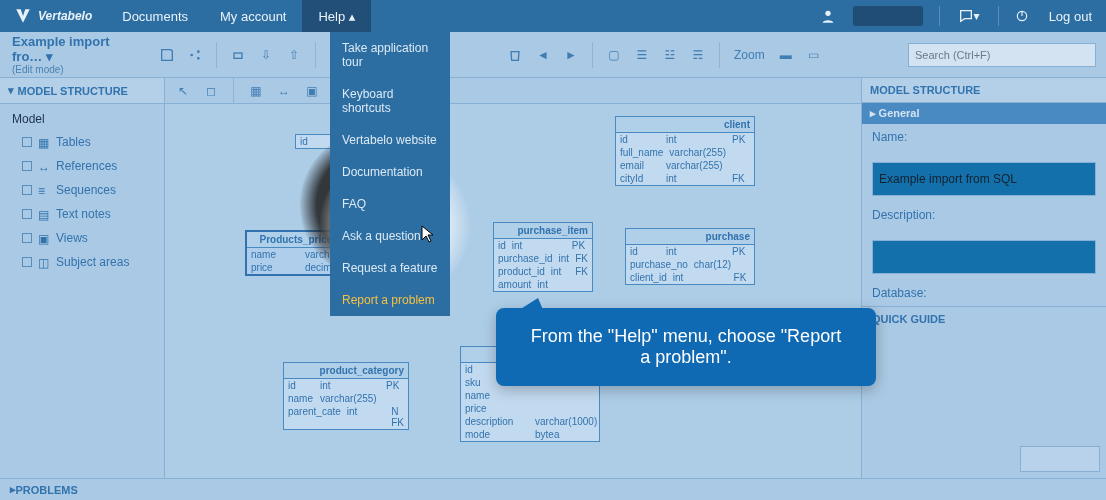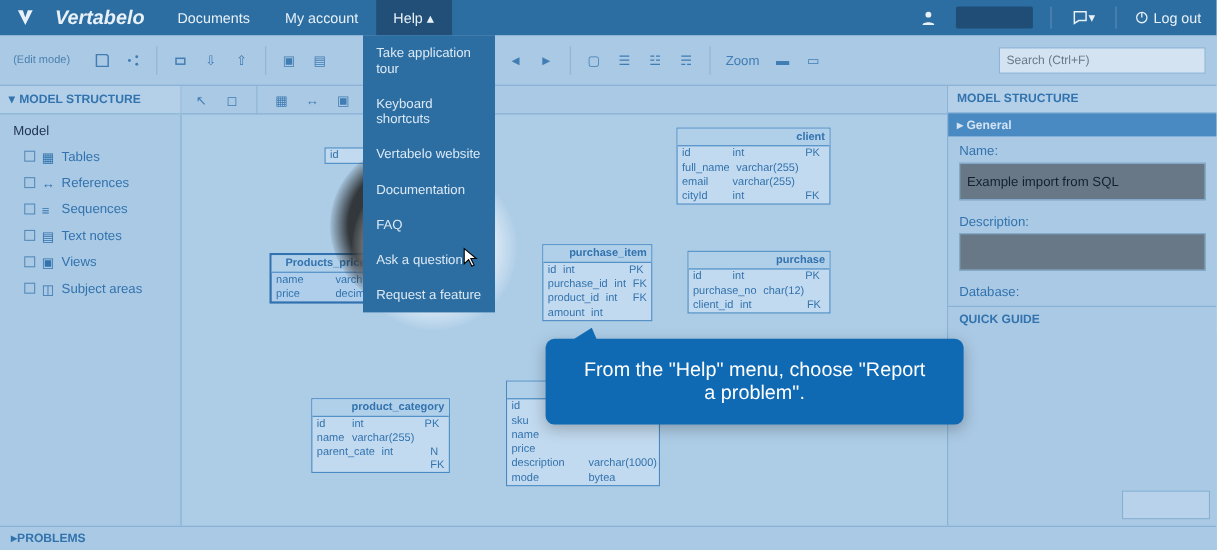--- a/index.html
+++ b/index.html
@@ -1,29 +1,29 @@
 <!DOCTYPE html>
 <html><head>
 <meta charset="utf-8">
 <style>
 *{box-sizing:border-box;margin:0;padding:0;font-family:Arial,Helvetica,sans-serif}
 body{width:1106px;height:500px;overflow:hidden;background:#b8d4eb;position:relative;font-size:12px;color:#2a6aa3}
 
 .blue-wash{position:absolute;inset:0;background:rgba(70,140,200,0.24);pointer-events:none;z-index:50}
 
 .topbar{position:absolute;top:0;left:0;right:0;height:32px;background:#2d6ea2;display:flex;align-items:center;color:#e8f1f8;z-index:60}
-.logo{display:flex;align-items:center;gap:18px;padding:0 14px;font-weight:bold;font-size:18px;font-style:italic}
+.logo{display:flex;align-items:center;gap:6px;padding:0 14px;font-weight:bold;font-size:12px;font-style:italic}
 .logo svg{width:18px;height:18px}
 .nav-item{padding:0 16px;height:32px;display:flex;align-items:center;cursor:pointer;font-size:13px}
 .nav-item.active{background:#224f78}
 .nav-right{margin-left:auto;display:flex;align-items:center;gap:6px;padding-right:14px}
 .avatar-blk{width:70px;height:20px;background:#1f4d76;margin-left:6px;border-radius:2px}
 .sep{width:1px;height:20px;background:#5a8db7;margin:0 10px}
 .icon-btn{width:26px;height:26px;display:flex;align-items:center;justify-content:center;cursor:pointer;color:#e8f1f8}
-.logout{display:flex;align-items:flex-start;gap:4px;cursor:pointer;font-size:13px}
+.logout{display:flex;align-items:flex-start;gap:20px;cursor:pointer;font-size:13px}
 
 .dropdown{position:absolute;top:32px;left:330px;width:120px;background:#2d6ea2;z-index:80;color:#dbe9f5;font-size:12px}
 .dropdown .mi{padding:9px 12px;cursor:pointer}
 .dropdown .mi.hl{color:#f5c040}
 
 .docbar{position:absolute;top:32px;left:0;right:0;height:46px;background:#c9dded;display:flex;align-items:center;z-index:40;border-bottom:1px solid #9bbcd8}
 .docname{padding:6px 12px;max-width:150px}
 .docname .t{font-weight:bold;font-size:13px;color:#2c6ca6}
 .docname .e{font-size:10px;color:#4b7fa9}
 .tbar{display:flex;align-items:center;gap:2px;padding-left:4px}
@@ -38,21 +38,21 @@
 .tree{padding:4px 0}
 .tree .ti{font-weight:normal;font-size:12px;padding:4px 12px;color:#0f172a}
 .tree .li{display:flex;align-items:center;gap:6px;padding:5px 10px 5px 22px;font-size:12px;color:#2c6ca6;cursor:pointer}
 .tree .li .sq{width:10px;height:10px;border:1px solid #5a8db7;display:inline-block}
 .tree .ic{width:12px;height:12px;display:inline-block}
 .bottombar{position:absolute;left:0;right:0;bottom:0;height:22px;background:#c9dded;border-top:1px solid #9bbcd8;display:flex;align-items:center;padding:0 10px;font-size:11px;font-weight:bold;color:#2c6ca6;z-index:30}
 
 .right{position:absolute;top:78px;right:0;width:245px;bottom:22px;background:#c9dded;z-index:30;border-left:1px solid #9bbcd8}
 .shdr{background:#4a8bc2;color:#fff;font-size:11px;font-weight:bold;padding:4px 8px}
 .row{padding:6px 10px;font-size:12px;color:#2c6ca6}
-.row input{width:100%;height:22px;border:1px solid #9bbcd8;padding:16px 6px;font-size:12px;margin-top:4px;background:#737373}
+.row input{width:100%;height:22px;border:1px solid #9bbcd8;padding:16px 6px;font-size:12px;margin-top:18px;background:#0369a1}
 .qguide{background:#c9dded;border-top:1px solid #9bbcd8;padding:6px 10px;font-weight:bold;font-size:11px;color:#2c6ca6}
 .mini{position:absolute;bottom:6px;right:6px;width:80px;height:26px;border:1px solid #9bbcd8;background:#dbe9f5}
 
 .canvastool{position:absolute;top:78px;left:165px;height:26px;display:flex;align-items:center;gap:4px;padding:0 6px;z-index:35;border-bottom:1px solid #9bbcd8;background:#c9dded;right:245px}
 .canvastool .tbtn{width:24px;height:24px}
 
 .canvas{position:absolute;top:104px;left:165px;right:245px;bottom:22px;background:#cee2f1;z-index:20}
 
 .ent{position:absolute;border:1px solid #4a8bc2;background:#e9f3fb;font-size:10px;color:#2c6ca6}
 .ent .eh{background:#d1e5f4;text-align:right;font-weight:bold;padding:2px 4px;border-bottom:1px solid #4a8bc2}
@@ -108,24 +108,26 @@
 </div>
 
 <div class="dropdown">
   <div class="mi">Take application tour</div>
   <div class="mi">Keyboard shortcuts</div>
   <div class="mi">Vertabelo website</div>
   <div class="mi">Documentation</div>
   <div class="mi">FAQ</div>
   <div class="mi">Ask a question</div>
   <div class="mi">Request a feature</div>
+  <div class="mi hl">Report a problem</div>
 </div>
 
 <div class="docbar">
   <div class="docname">
+    <div class="t"><span>Example import fro…</span> <span>▾</span></div>
     <div class="e">(Edit mode)</div>
   </div>
   <div class="tbar">
     <span class="tbtn">
         <svg width="16" height="16" viewBox="0 0 24 24">
           <path d="M4 4h14l2 2v14H4z" fill="none" stroke="currentColor" stroke-width="2"></path>
         </svg>
       </span>
     <span class="tbtn">
         <svg width="16" height="16" viewBox="0 0 24 24">

